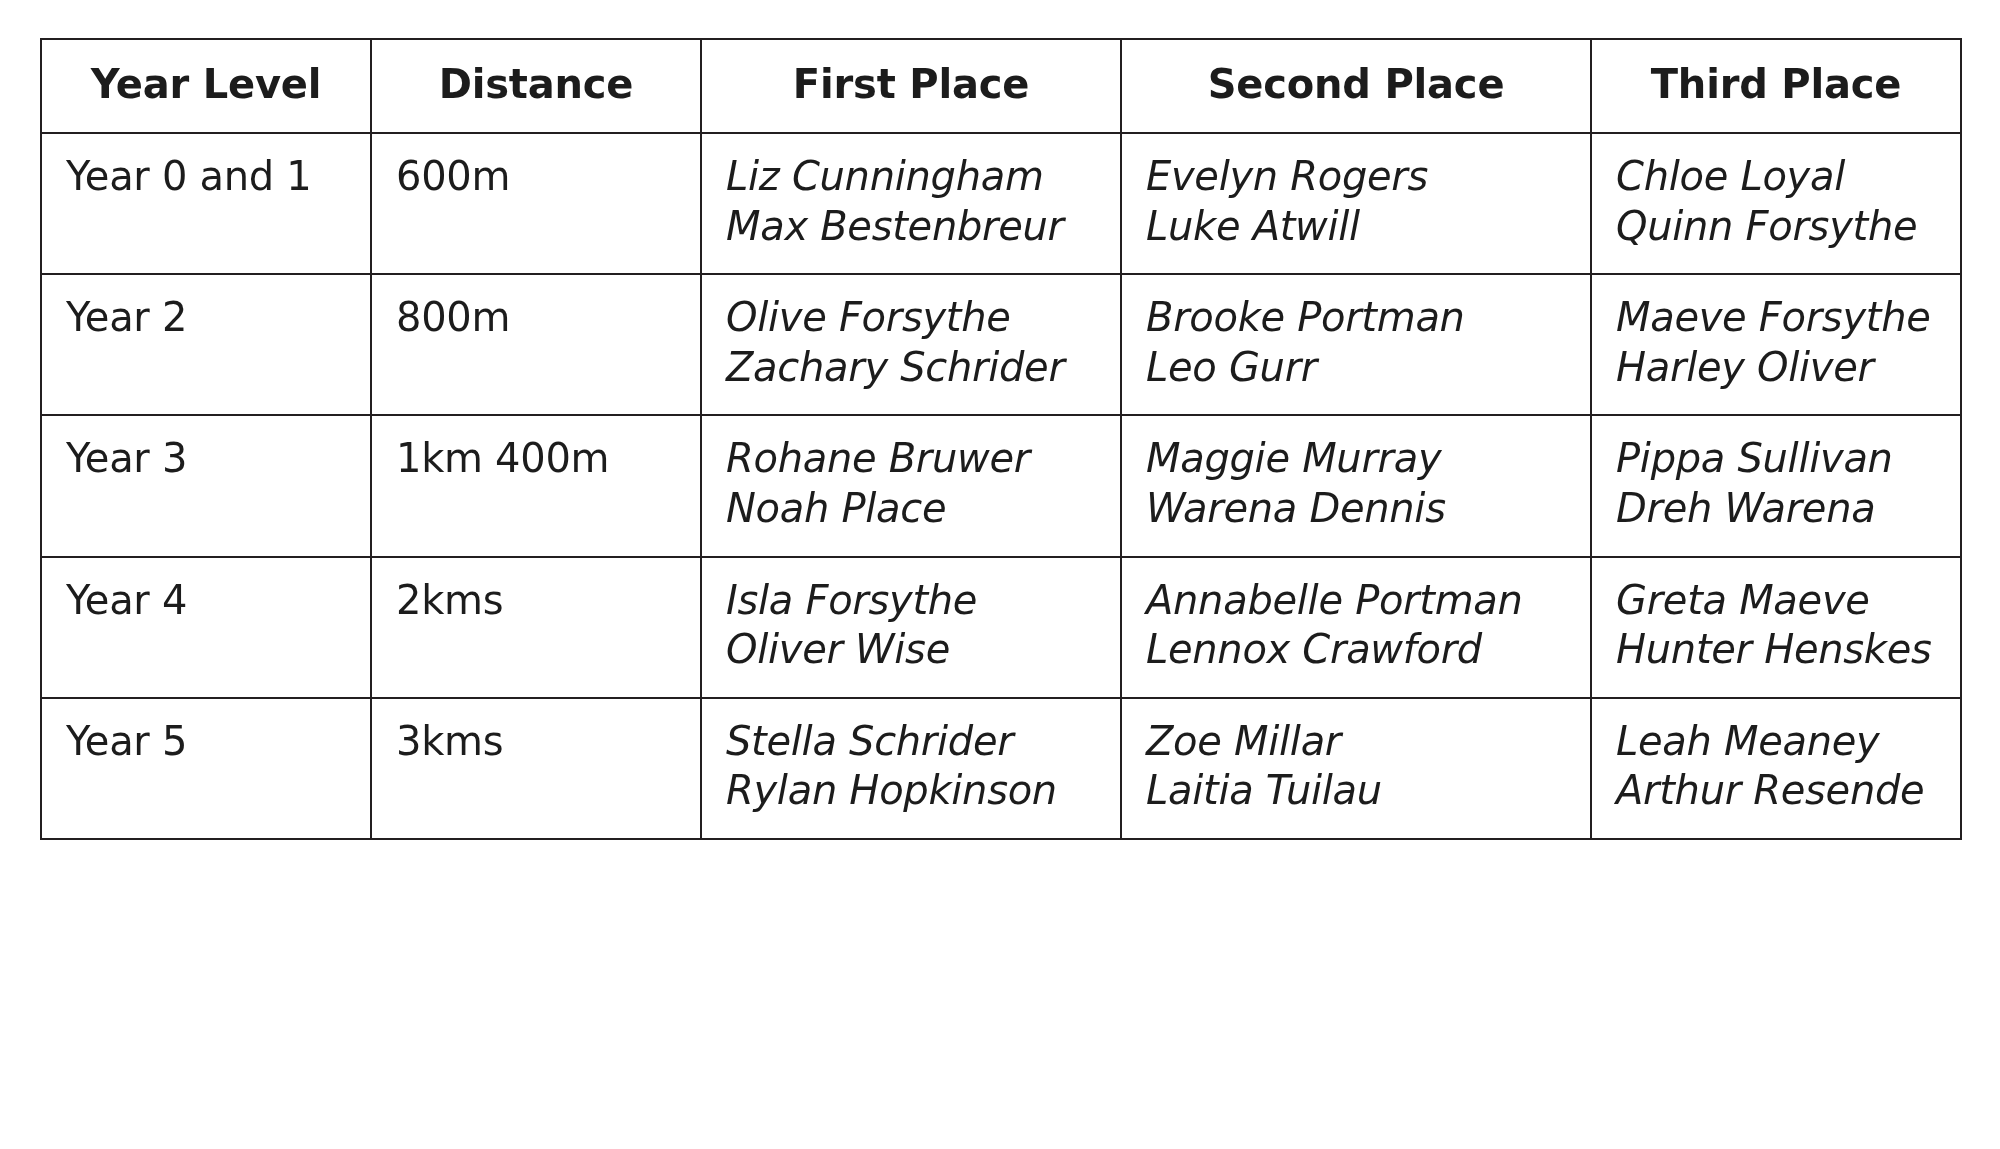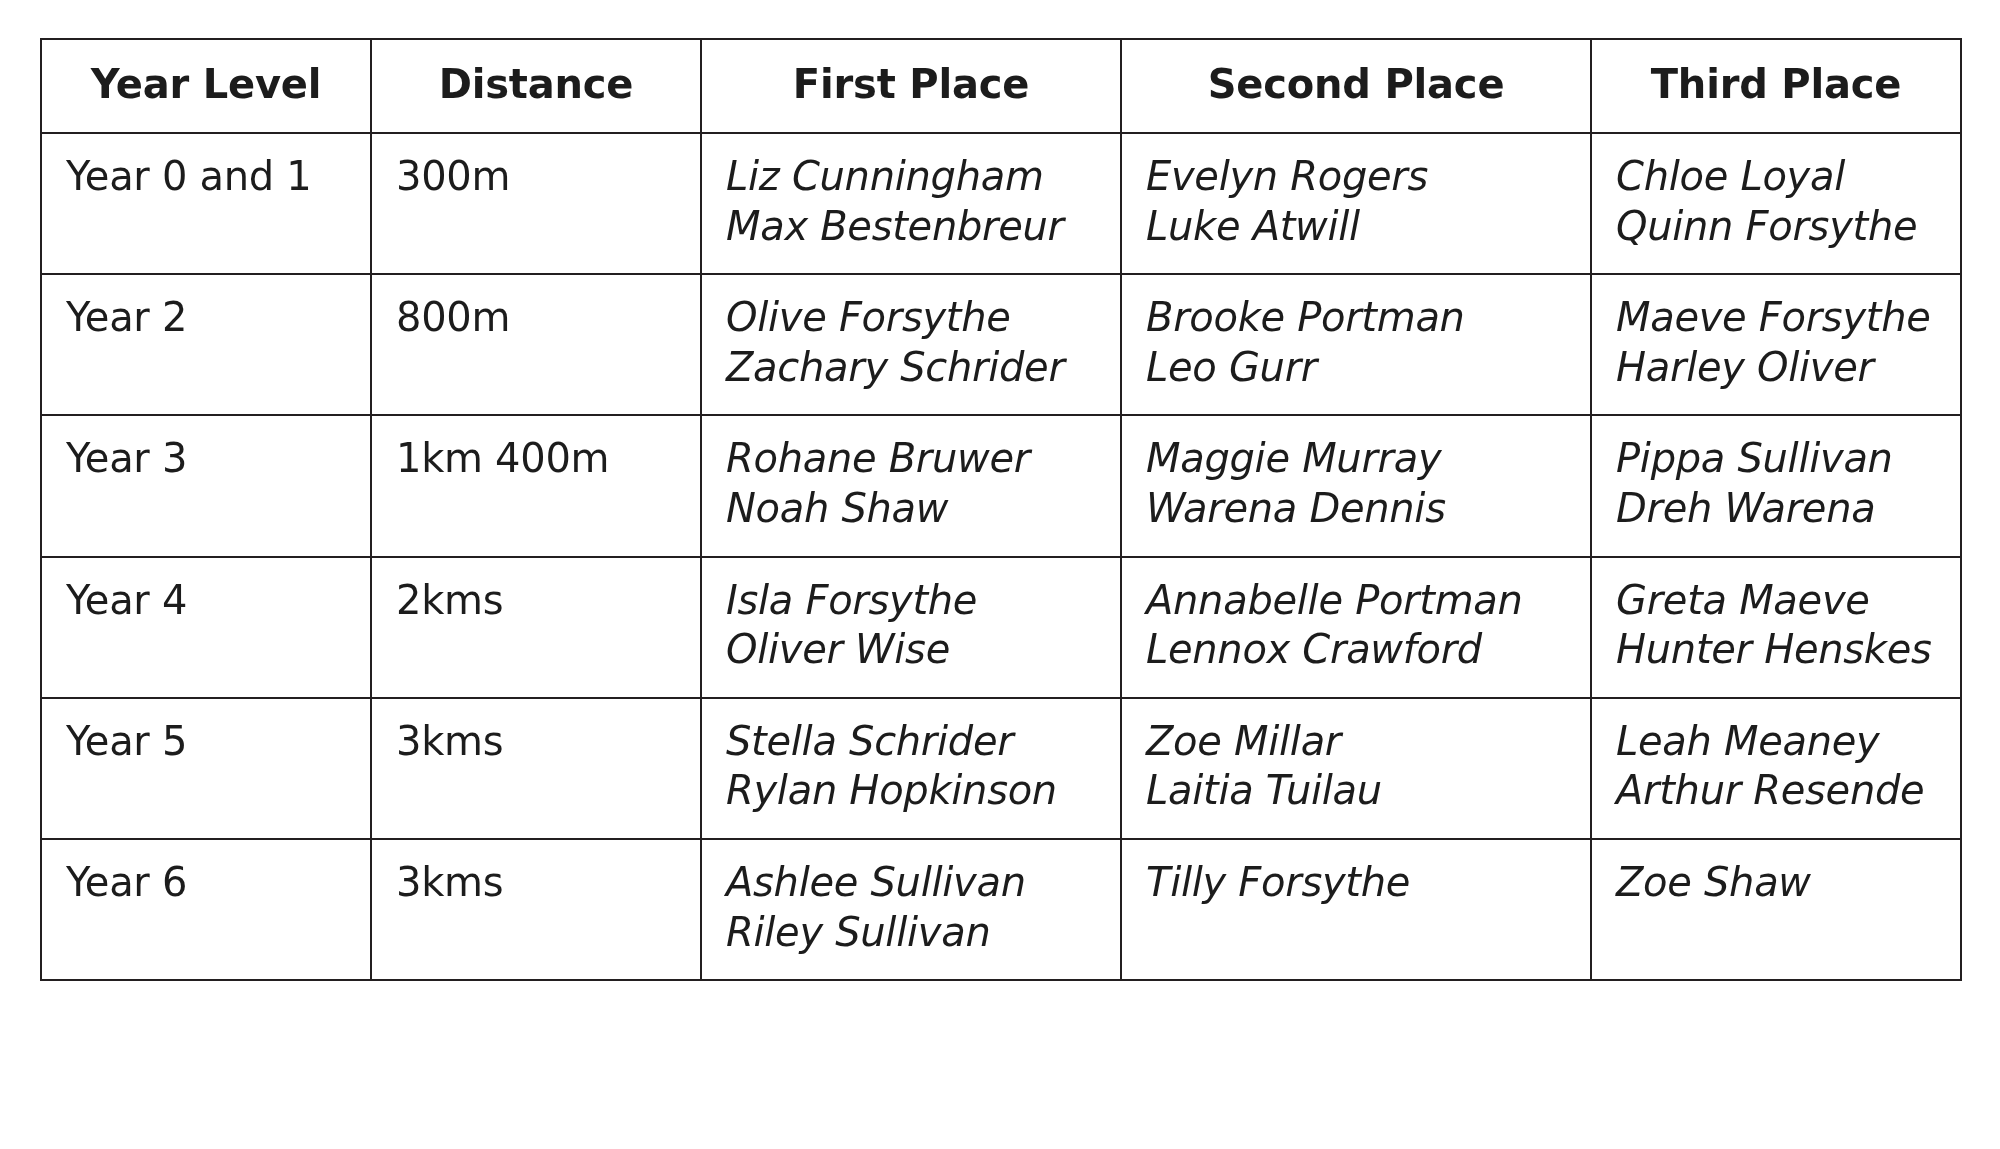--- a/index.html
+++ b/index.html
@@ -84,21 +84,21 @@
         <th>Second Place</th>
         <th>Third Place</th>
       </tr>
     </thead>
     <tbody id="table-body">
         <tr>
           <td>
             <span class="cell-text">Year 0 and 1</span>
           </td>
           <td>
-            <span class="cell-text">300m</span>
+            <span class="cell-text">600m</span>
           </td>
           <td>
             <span class="name-line">Liz Cunningham</span>
             <span class="name-line">Max Bestenbreur</span>
           </td>
           <td>
             <span class="name-line">Evelyn Rogers</span>
             <span class="name-line">Luke Atwill</span>
           </td>
           <td>
@@ -128,21 +128,21 @@
         </tr>
         <tr>
           <td>
             <span class="cell-text">Year 3</span>
           </td>
           <td>
             <span class="cell-text">1km 400m</span>
           </td>
           <td>
             <span class="name-line">Rohane Bruwer</span>
-            <span class="name-line">Noah Shaw</span>
+            <span class="name-line">Noah Place</span>
           </td>
           <td>
             <span class="name-line">Maggie Murray</span>
             <span class="name-line">Warena Dennis</span>
           </td>
           <td>
             <span class="name-line">Pippa Sullivan</span>
             <span class="name-line">Dreh Warena</span>
           </td>
         </tr>
@@ -179,33 +179,15 @@
           </td>
           <td>
             <span class="name-line">Zoe Millar</span>
             <span class="name-line">Laitia Tuilau</span>
           </td>
           <td>
             <span class="name-line">Leah Meaney</span>
             <span class="name-line">Arthur Resende</span>
           </td>
         </tr>
-        <tr>
-          <td>
-            <span class="cell-text">Year 6</span>
-          </td>
-          <td>
-            <span class="cell-text">3kms</span>
-          </td>
-          <td>
-            <span class="name-line">Ashlee Sullivan</span>
-            <span class="name-line">Riley Sullivan</span>
-          </td>
-          <td>
-            <span class="name-line">Tilly Forsythe</span>
-          </td>
-          <td>
-            <span class="name-line">Zoe Shaw</span>
-          </td>
-        </tr>
       </tbody>
   </table>
 </div>
 
 </body></html>

